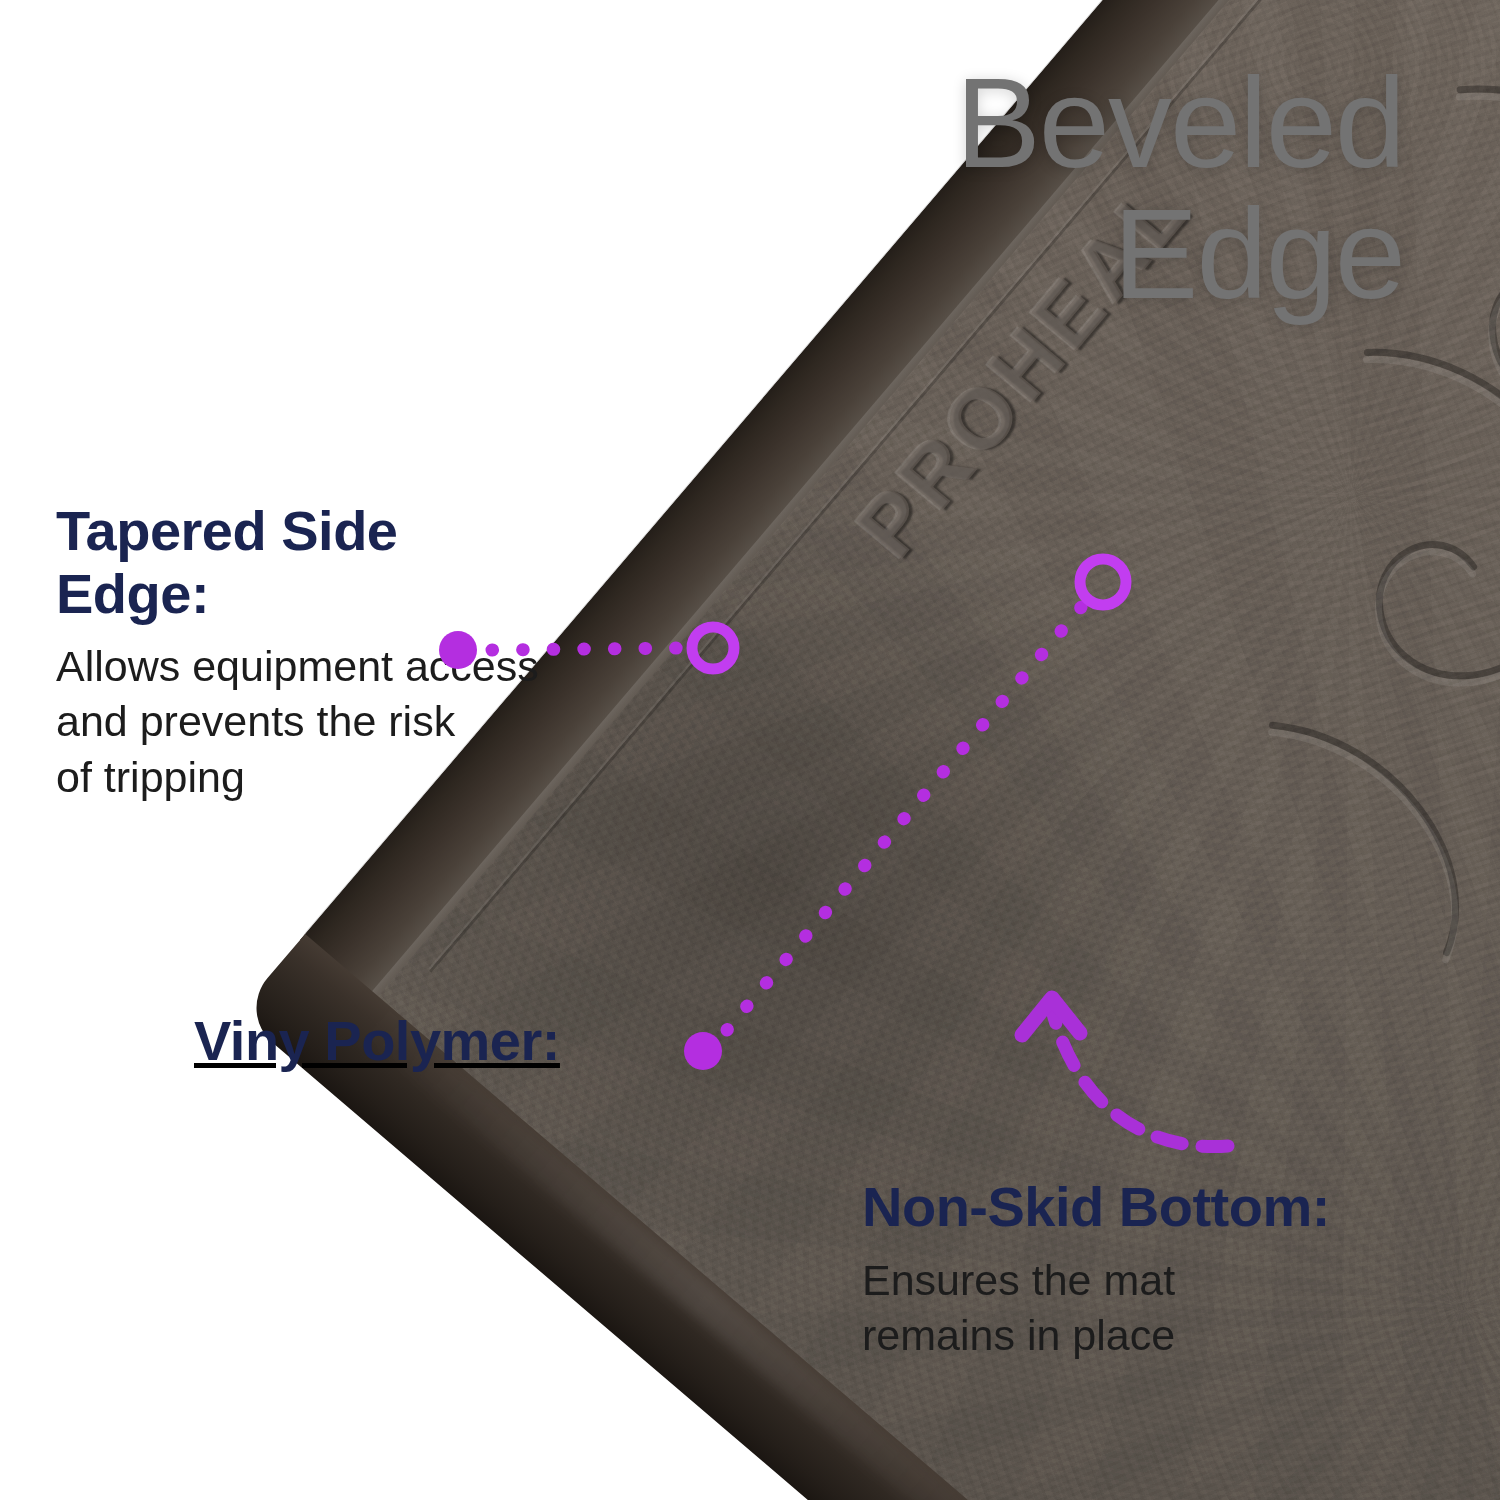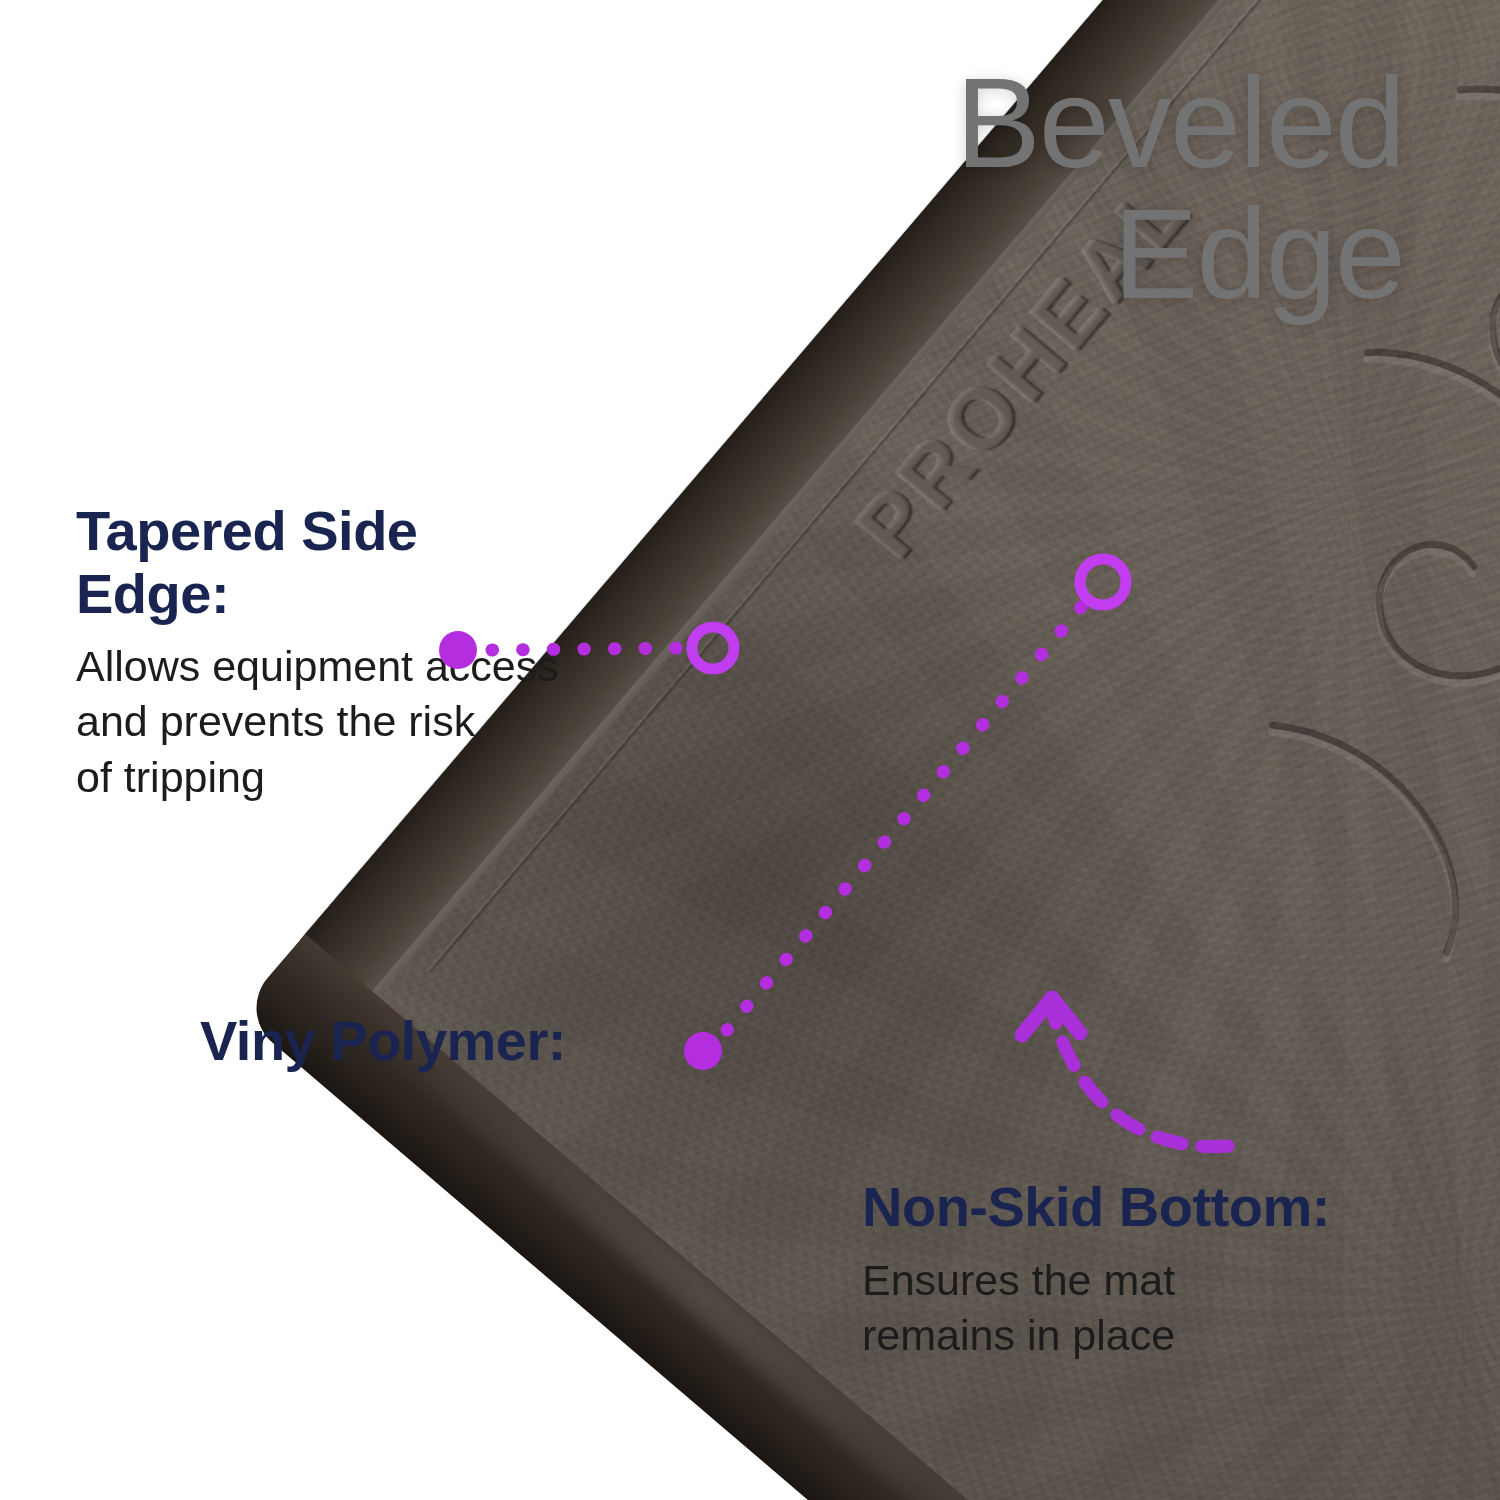--- a/index.html
+++ b/index.html
@@ -190,22 +190,22 @@
     text-align: right;
     color: #737373;
     font-weight: 400;
     font-size: 128px;
     line-height: 1.02;
     letter-spacing: -2px;
     white-space: pre-line;
     text-shadow: 0 2px 14px rgba(0,0,0,0.18);
   }
 
-  #callout-tapered { left: 76px; top: 500px; width: 610px; }
-  #callout-polymer { left: 200px; top: 1010px; width: 620px; }
+  #callout-tapered { left: 56px; top: 500px; width: 610px; }
+  #callout-polymer { left: 194px; top: 1010px; width: 620px; text-decoration: underline; }
   #callout-nonskid { left: 862px; top: 1176px; width: 640px; }
 
   
   #connectors {
     position: absolute;
     inset: 0;
     pointer-events: none;
   }
   .lead-dotted {
     fill: none;

